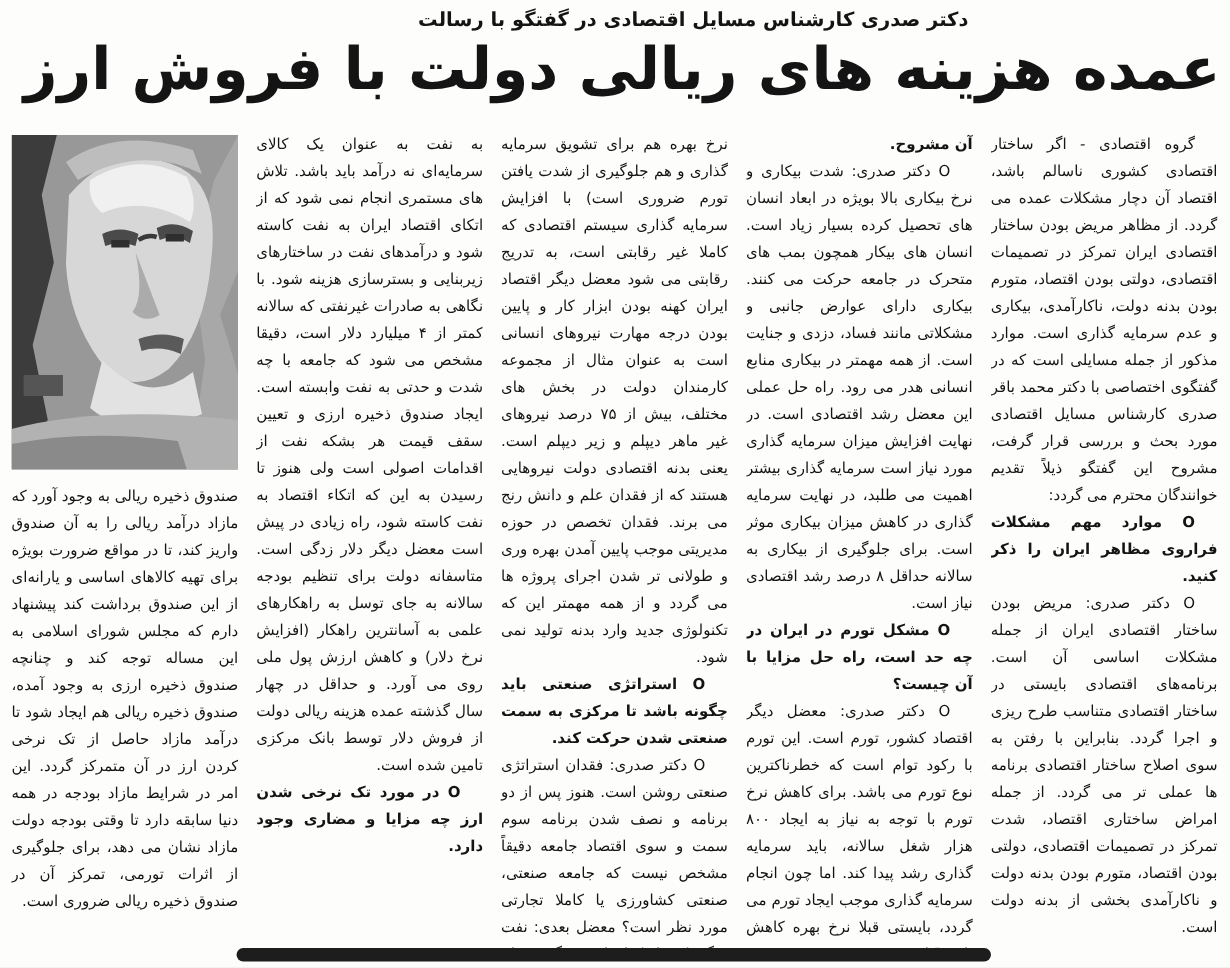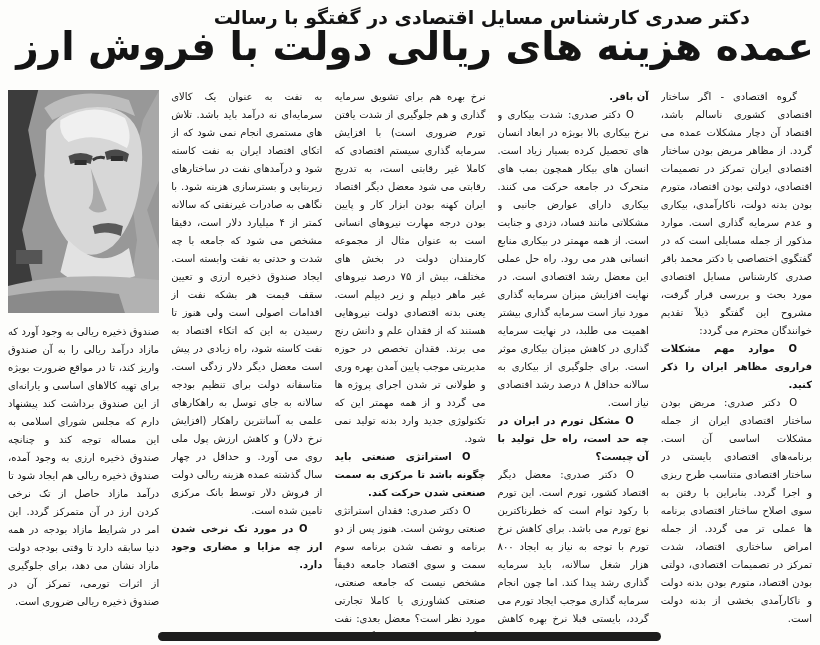--- a/index.html
+++ b/index.html
@@ -3,21 +3,21 @@
 <meta charset="utf-8">
 <style>
   html,body{margin:0;padding:0;background:#e9e9e7;}
   .page{
     position:relative;width:820px;height:645px;margin:0 auto;
     background:var(--paper,#fdfdfb);color:var(--ink,#141414);
     font-family:"DejaVu Sans",sans-serif;overflow:hidden;
   }
   .kicker{
     position:absolute;top:6px;left:175px;right:70px;
-    font-weight:bold;font-size:19px;direction:rtl;
+    text-align:center;font-weight:bold;font-size:13px;direction:rtl;
   }
   .headline{
     position:absolute;top:23px;left:6px;right:6px;margin:0;
     text-align:center;direction:rtl;
     font-size:39px;font-weight:bold;line-height:1.25;white-space:nowrap;
     letter-spacing:-1px;
   }
   .columns{
     position:absolute;top:88px;right:8px;left:8px;height:552px;
     display:flex;gap:12px;direction:rtl;
@@ -48,23 +48,23 @@
     <div class="col">
       <div class="paras">
           <p class="para">گروه اقتصادی - اگر ساختار اقتصادی کشوری ناسالم باشد، اقتصاد آن دچار مشکلات عمده می گردد. از مظاهر مریض بودن ساختار اقتصادی ایران تمرکز در تصمیمات اقتصادی، دولتی بودن اقتصاد، متورم بودن بدنه دولت، ناکارآمدی، بیکاری و عدم سرمایه گذاری است. موارد مذکور از جمله مسایلی است که در گفتگوی اختصاصی با دکتر محمد باقر صدری کارشناس مسایل اقتصادی مورد بحث و بررسی قرار گرفت، مشروح این گفتگو ذیلاً تقدیم خوانندگان محترم می گردد:</p>
           <p class="para q">O موارد مهم مشکلات فراروی مظاهر ایران را ذکر کنید.</p>
           <p class="para">O دکتر صدری: مریض بودن ساختار اقتصادی ایران از جمله مشکلات اساسی آن است. برنامه‌های اقتصادی بایستی در ساختار اقتصادی متناسب طرح ریزی و اجرا گردد. بنابراین با رفتن به سوی اصلاح ساختار اقتصادی برنامه ها عملی تر می گردد. از جمله امراض ساختاری اقتصاد، شدت تمرکز در تصمیمات اقتصادی، دولتی بودن اقتصاد، متورم بودن بدنه دولت و ناکارآمدی بخشی از بدنه دولت است.</p>
         </div>
     </div>
 
     <div class="col">
       <div class="paras">
-          <p class="para q noind">آن باقر.</p>
+          <p class="para q noind">آن مشروح.</p>
           <p class="para">O دکتر صدری: شدت بیکاری و نرخ بیکاری بالا بویژه در ابعاد انسان های تحصیل کرده بسیار زیاد است. انسان های بیکار همچون بمب های متحرک در جامعه حرکت می کنند. بیکاری دارای عوارض جانبی و مشکلاتی مانند فساد، دزدی و جنایت است. از همه مهمتر در بیکاری منابع انسانی هدر می رود. راه حل عملی این معضل رشد اقتصادی است. در نهایت افزایش میزان سرمایه گذاری مورد نیاز است سرمایه گذاری بیشتر اهمیت می طلبد، در نهایت سرمایه گذاری در کاهش میزان بیکاری موثر است. برای جلوگیری از بیکاری به سالانه حداقل ۸ درصد رشد اقتصادی نیاز است.</p>
-          <p class="para q">O مشکل تورم در ایران در چه حد است، راه حل تولید با آن چیست؟</p>
+          <p class="para q">O مشکل تورم در ایران در چه حد است، راه حل مزایا با آن چیست؟</p>
           <p class="para">O دکتر صدری: معضل دیگر اقتصاد کشور، تورم است. این تورم با رکود توام است که خطرناکترین نوع تورم می باشد. برای کاهش نرخ تورم با توجه به نیاز به ایجاد ۸۰۰ هزار شغل سالانه، باید سرمایه گذاری رشد پیدا کند. اما چون انجام سرمایه گذاری موجب ایجاد تورم می گردد، بایستی قبلا نرخ بهره کاهش یابد. (کاهش</p>
         </div>
     </div>
 
     <div class="col">
       <div class="paras">
           <p class="para noind">نرخ بهره هم برای تشویق سرمایه گذاری و هم جلوگیری از شدت یافتن تورم ضروری است) با افزایش سرمایه گذاری سیستم اقتصادی که کاملا غیر رقابتی است، به تدریج رقابتی می شود معضل دیگر اقتصاد ایران کهنه بودن ابزار کار و پایین بودن درجه مهارت نیروهای انسانی است به عنوان مثال از مجموعه کارمندان دولت در بخش های مختلف، بیش از ۷۵ درصد نیروهای غیر ماهر دیپلم و زیر دیپلم است. یعنی بدنه اقتصادی دولت نیروهایی هستند که از فقدان علم و دانش رنج می برند. فقدان تخصص در حوزه مدیریتی موجب پایین آمدن بهره وری و طولانی تر شدن اجرای پروژه ها می گردد و از همه مهمتر این که تکنولوژی جدید وارد بدنه تولید نمی شود.</p>
           <p class="para q">O استراتژی صنعتی باید چگونه باشد تا مرکزی به سمت صنعتی شدن حرکت کند.</p>
           <p class="para">O دکتر صدری: فقدان استراتژی صنعتی روشن است. هنوز پس از دو برنامه و نصف شدن برنامه سوم سمت و سوی اقتصاد جامعه دقیقاً مشخص نیست که جامعه صنعتی، صنعتی کشاورزی یا کاملا تجارتی مورد نظر است؟ معضل بعدی: نفت زدگی اقتصاد ایران است. نگرش ما</p>
         </div>

